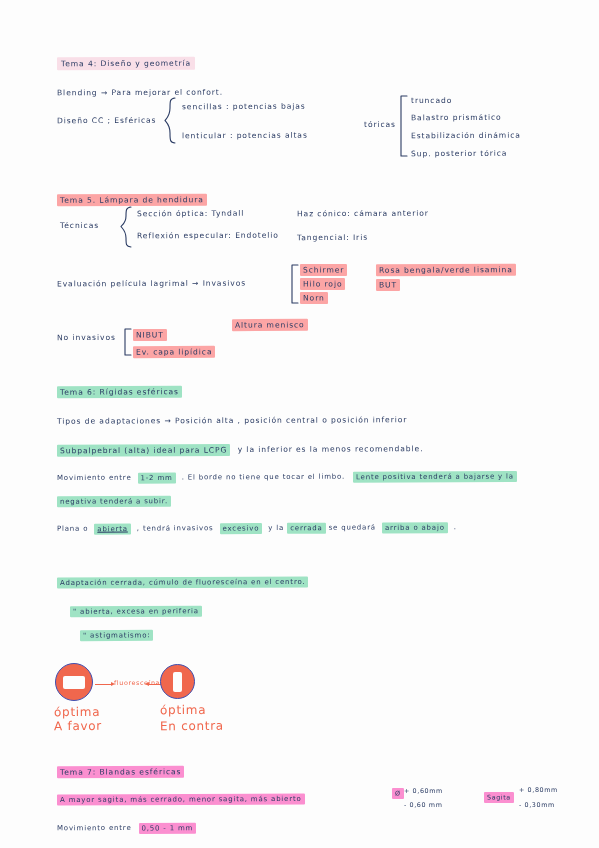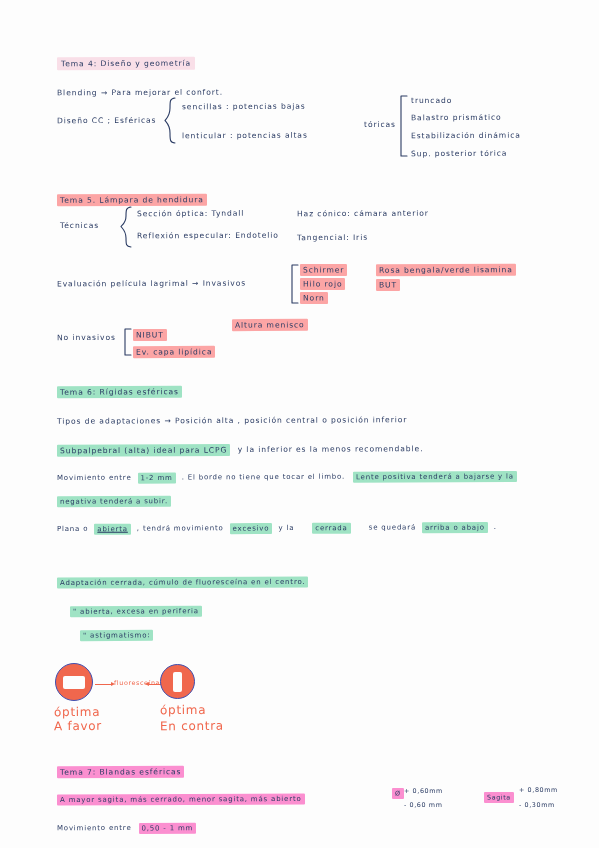--- a/index.html
+++ b/index.html
@@ -223,24 +223,24 @@
     <span class="hl-green" style="margin-left:5px;">Lente  positiva  tenderá  a  bajarse  y  la</span>
   </div>
 
   <div class="hw sm" style="left:57px; top:497px;">
     <span class="hl-green">negativa  tenderá  a  subir.</span>
   </div>
 
   <div class="hw sm" style="left:57px; top:524px;">
     <span>Plana  o</span>
     <span class="hl-green" style="margin:0 3px;text-decoration:underline;">abierta</span>
-    <span>, tendrá  movimiento</span>
+    <span>, tendrá  invasivos</span>
     <span class="hl-green" style="margin:0 3px;">excesivo</span>
     <span>y  la</span>
-    <span class="hl-green" style="margin:0 15px;">cerrada</span>
+    <span class="hl-green" style="margin:0 0;">cerrada</span>
     <span>se  quedará</span>
     <span class="hl-green" style="margin:0 3px;">arriba  o  abajo</span>
     <span>.</span>
   </div>
 
   <div class="hw sm" style="left:57px; top:578px;">
     <span class="hl-green">Adaptación  cerrada,  cúmulo  de  fluoresceína   en  el  centro.</span>
   </div>
 
   <div class="hw sm" style="left:70px; top:607px;">

